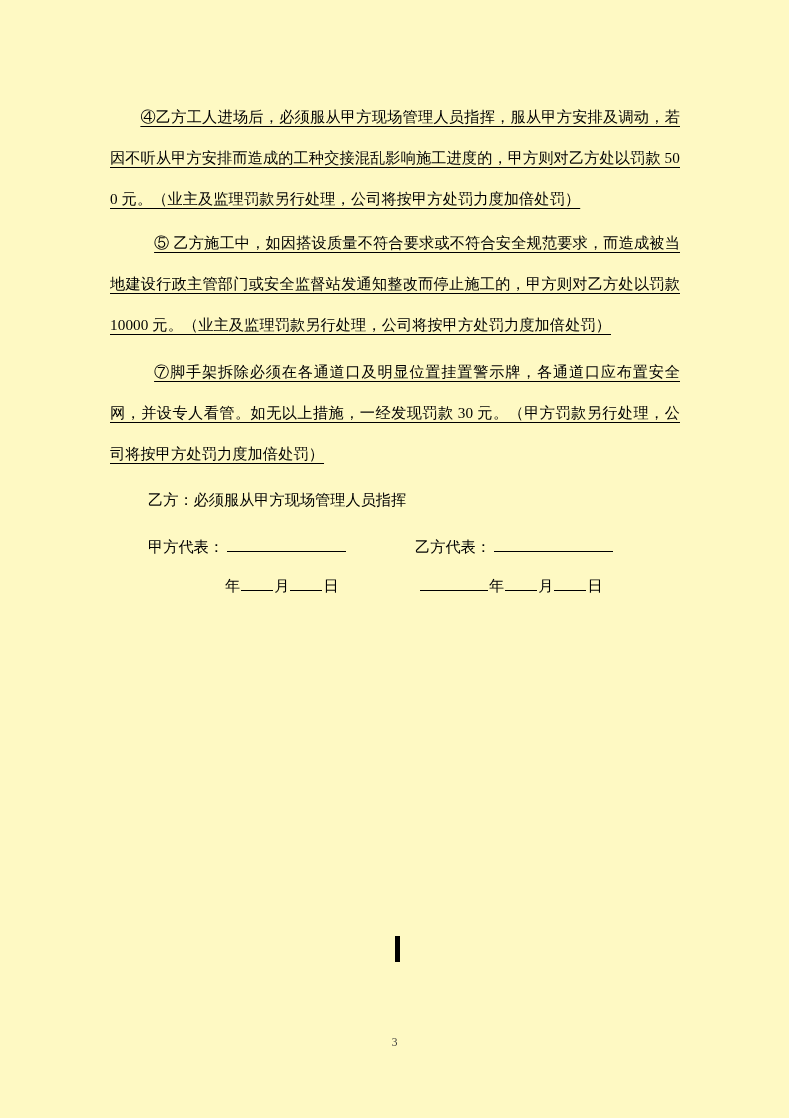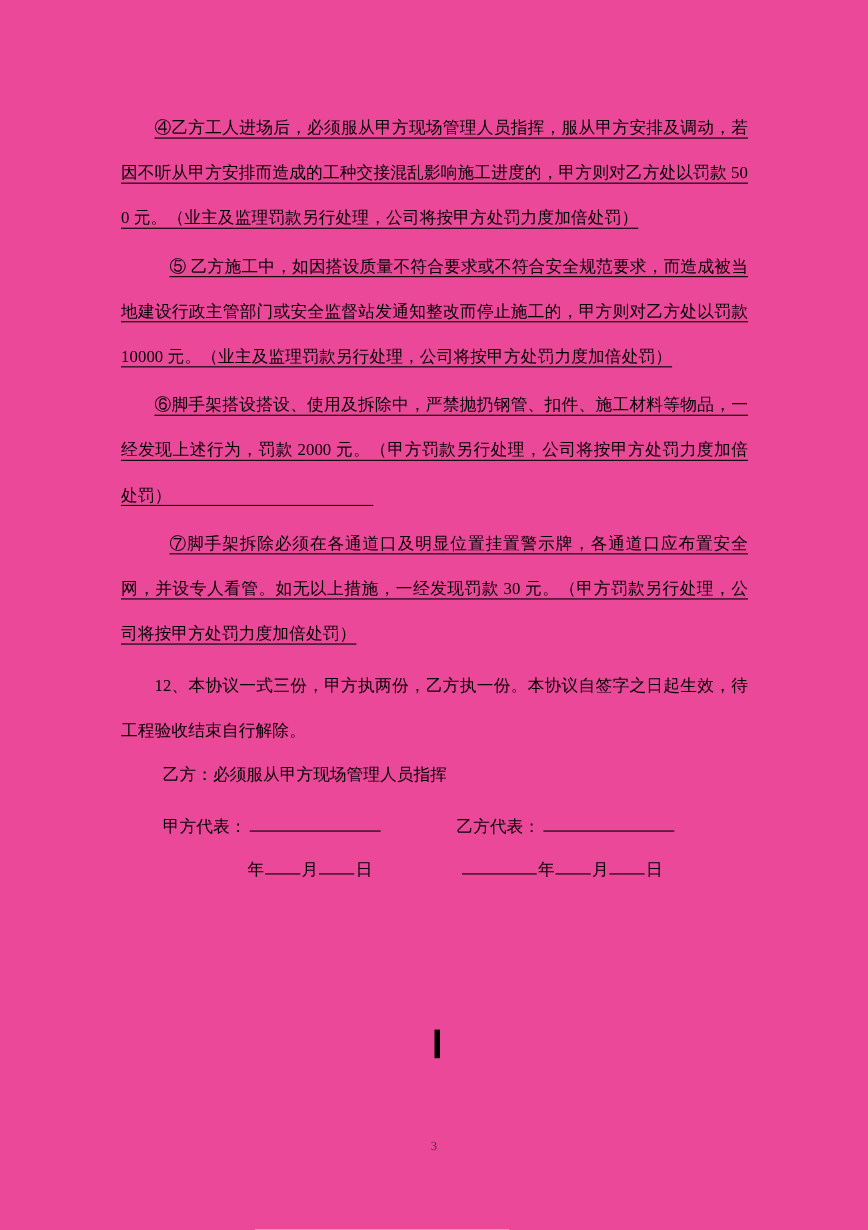--- a/index.html
+++ b/index.html
@@ -9,21 +9,21 @@
   }
   body {
     font-family: "Liberation Serif", "DejaVu Serif", serif;
     color: #000000;
     -webkit-font-smoothing: antialiased;
   }
   .page {
     position: relative;
     width: 789px;
     height: 1118px;
-    background: #ec4899;
+    background: #fef9c3;
     overflow: hidden;
     box-sizing: border-box;
   }
   .content {
     position: absolute;
     left: 110px;
     top: 96px;
     width: 570px;
   }
   
@@ -119,27 +119,25 @@
 
 <div class="page">
   <div class="content">
 
     <p class="para u">④乙方工人进场后，必须服从甲方现场管理人员指挥，服从甲方安排及调动，若因不听从甲方安排而造成的工种交接混乱影响施工进度的，甲方则对乙方处以罚款 500 元。（业主及监理罚款另行处理，公司将按甲方处罚力度加倍处罚）</p>
     <div class="gap-sm"></div>
 
     <p class="para u indent-deep">⑤ 乙方施工中，如因搭设质量不符合要求或不符合安全规范要求，而造成被当地建设行政主管部门或安全监督站发通知整改而停止施工的，甲方则对乙方处以罚款 10000 元。（业主及监理罚款另行处理，公司将按甲方处罚力度加倍处罚）</p>
     <div class="gap-sm"></div>
 
-    <p class="para u">⑥脚手架搭设搭设、使用及拆除中，严禁抛扔钢管、扣件、施工材料等物品，一经发现上述行为，罚款 2000 元。（甲方罚款另行处理，公司将按甲方处罚力度加倍处罚）　　　　　　　　　　　　</p>
     <div class="gap-sm"></div>
 
     <p class="para u indent-deep">⑦脚手架拆除必须在各通道口及明显位置挂置警示牌，各通道口应布置安全网，并设专人看管。如无以上措施，一经发现罚款 30 元。（甲方罚款另行处理，公司将按甲方处罚力度加倍处罚）</p>
     <div class="gap-md"></div>
 
-    <p class="para plain">12、本协议一式三份，甲方执两份，乙方执一份。本协议自签字之日起生效，待工程验收结束自行解除。</p>
 
     <p class="party b">乙方：必须服从甲方现场管理人员指挥</p>
 
     <div class="sig-block">
 
       <div class="sig-row">
         <span class="sig-cell right">
           <span class="sig-label">乙方代表：</span><span class="blank w-sign"></span>
         </span>
         <span class="sig-cell left">

